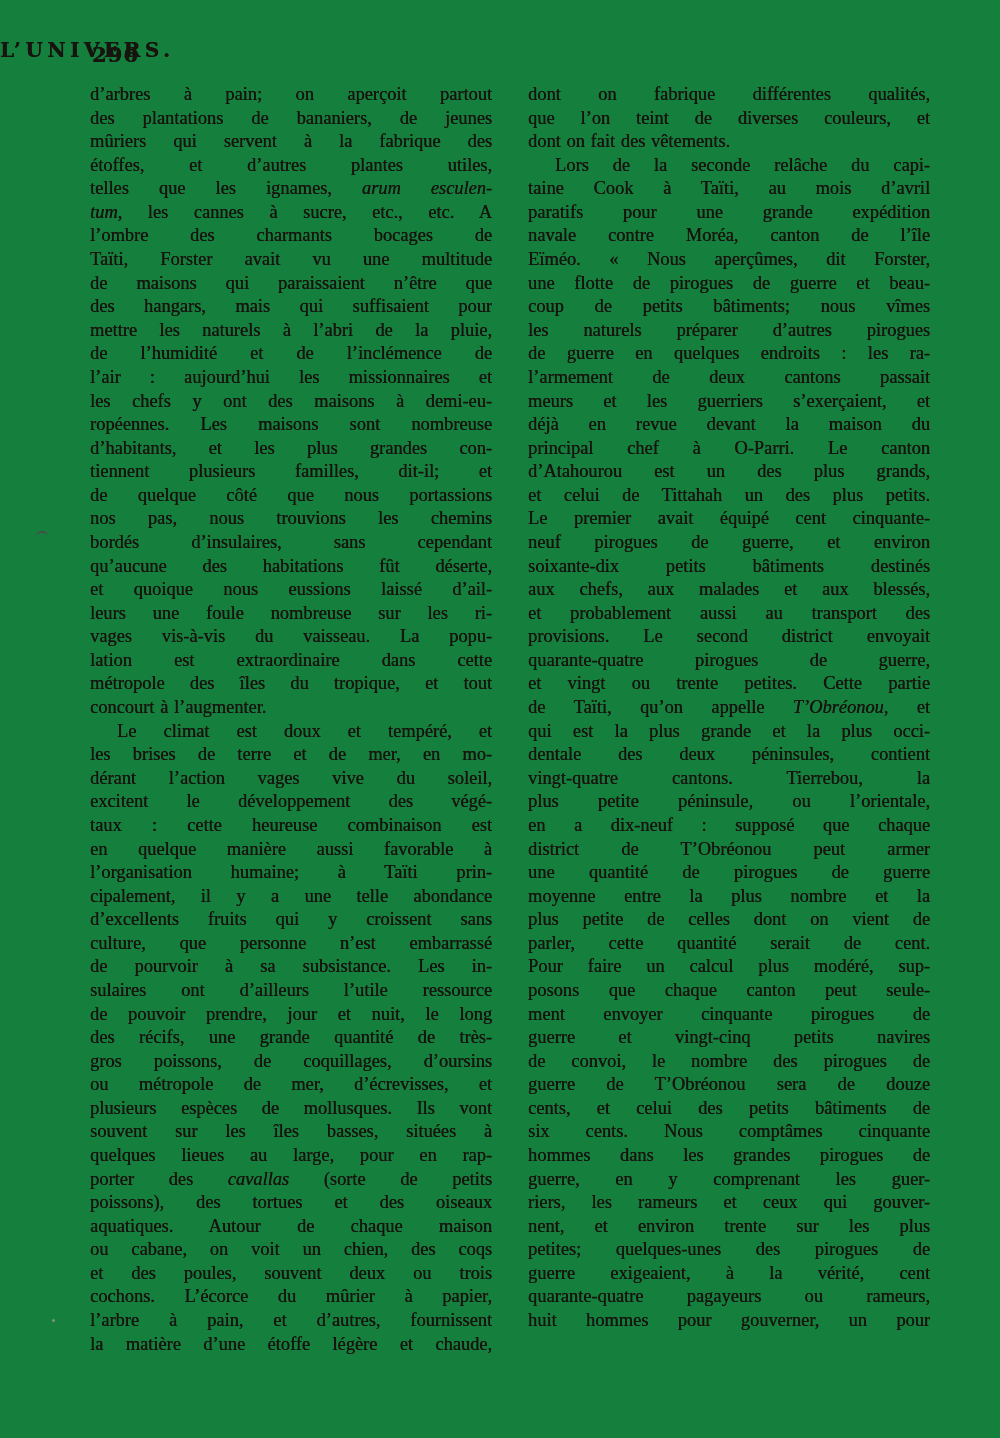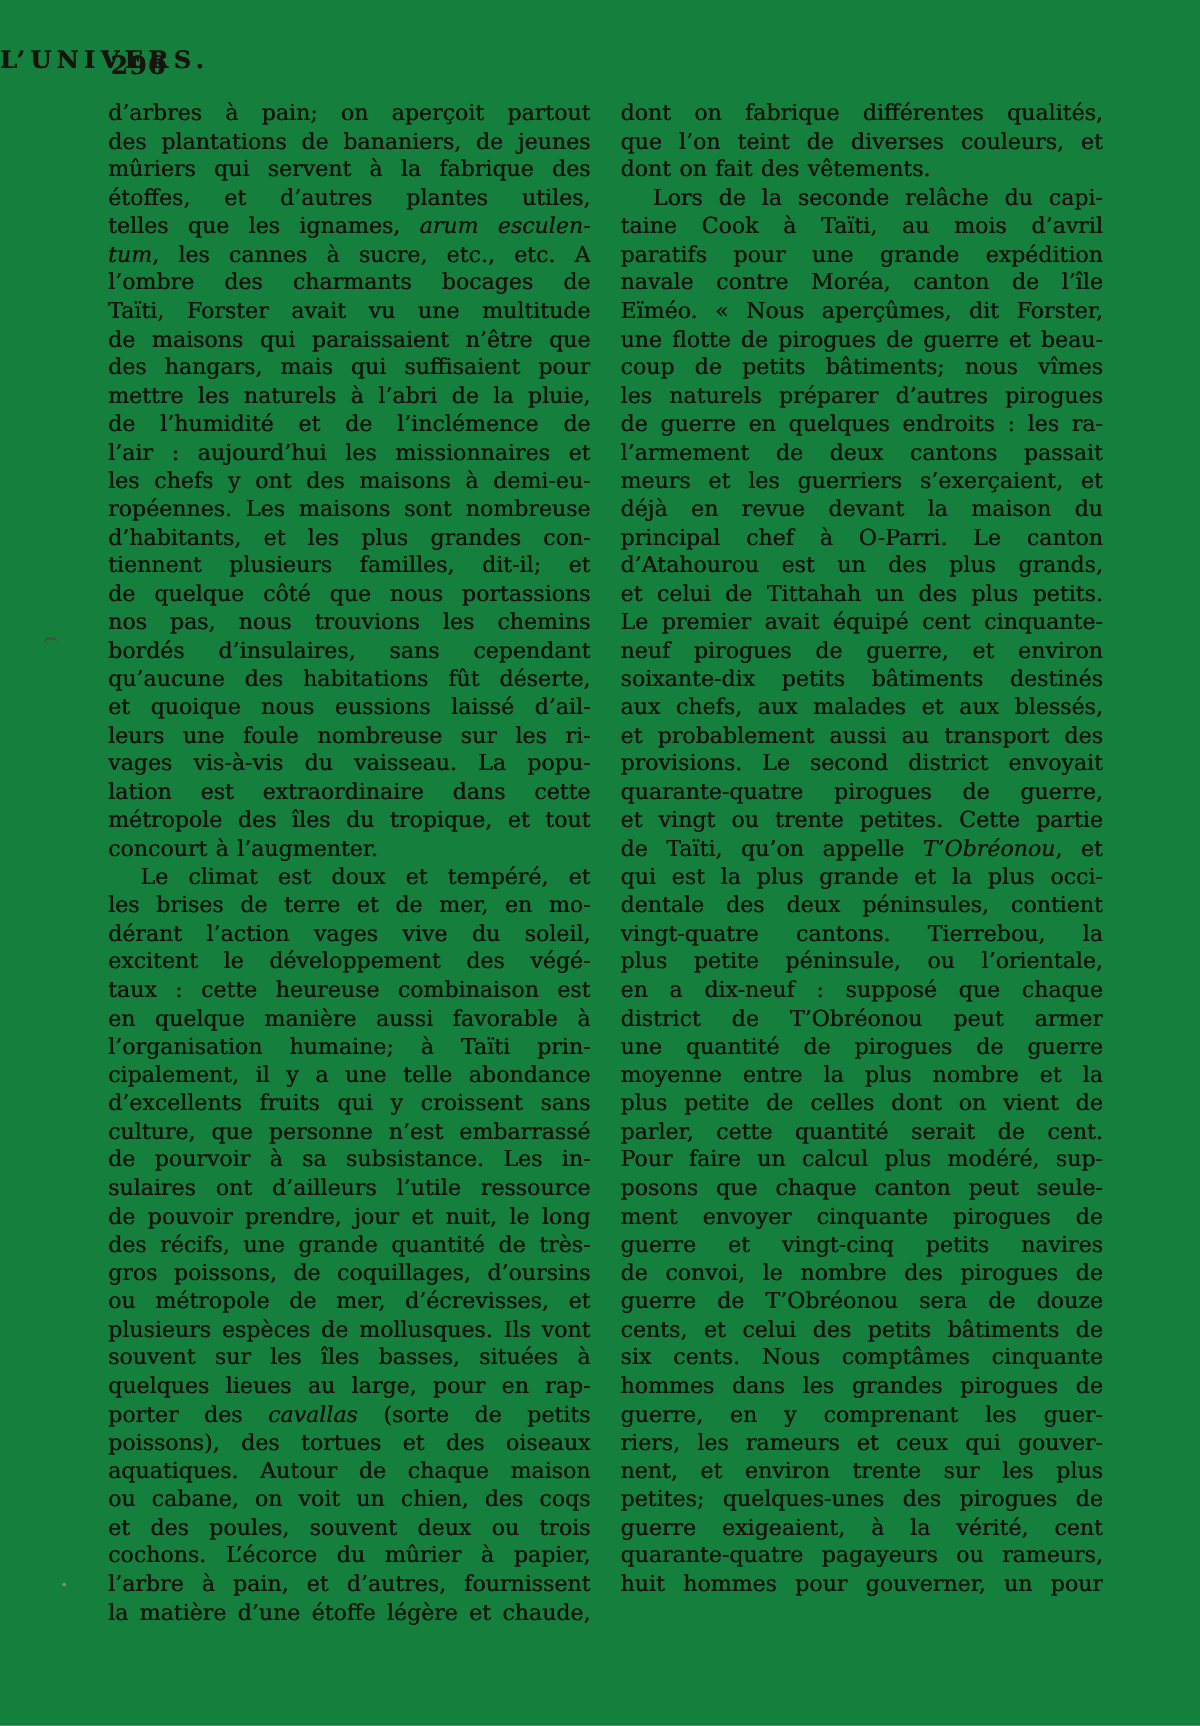--- a/index.html
+++ b/index.html
@@ -32,22 +32,22 @@
     font-weight: bold;
   }
   .column {
     position: absolute;
     top: 83px;
     width: 402px;
     font-size: 18.4px;
     line-height: 23.58px;
   }
   .column.left  { left: 90px; }
-  .column.right { left: 517px; }
-  .para { margin: 0; }
+  .column.right { left: 528px; }
+  .para { margin: 0; font-family: Liberation Serif, serif; }
   .line {
     height: 23.58px;
     overflow: hidden;
     text-align: justify;
     text-align-last: justify;
     word-spacing: 0.06em;
   }
   .line.short { text-align-last: left; }
   .line.indent { text-indent: 27px; }
   .line i { font-style: italic; }

